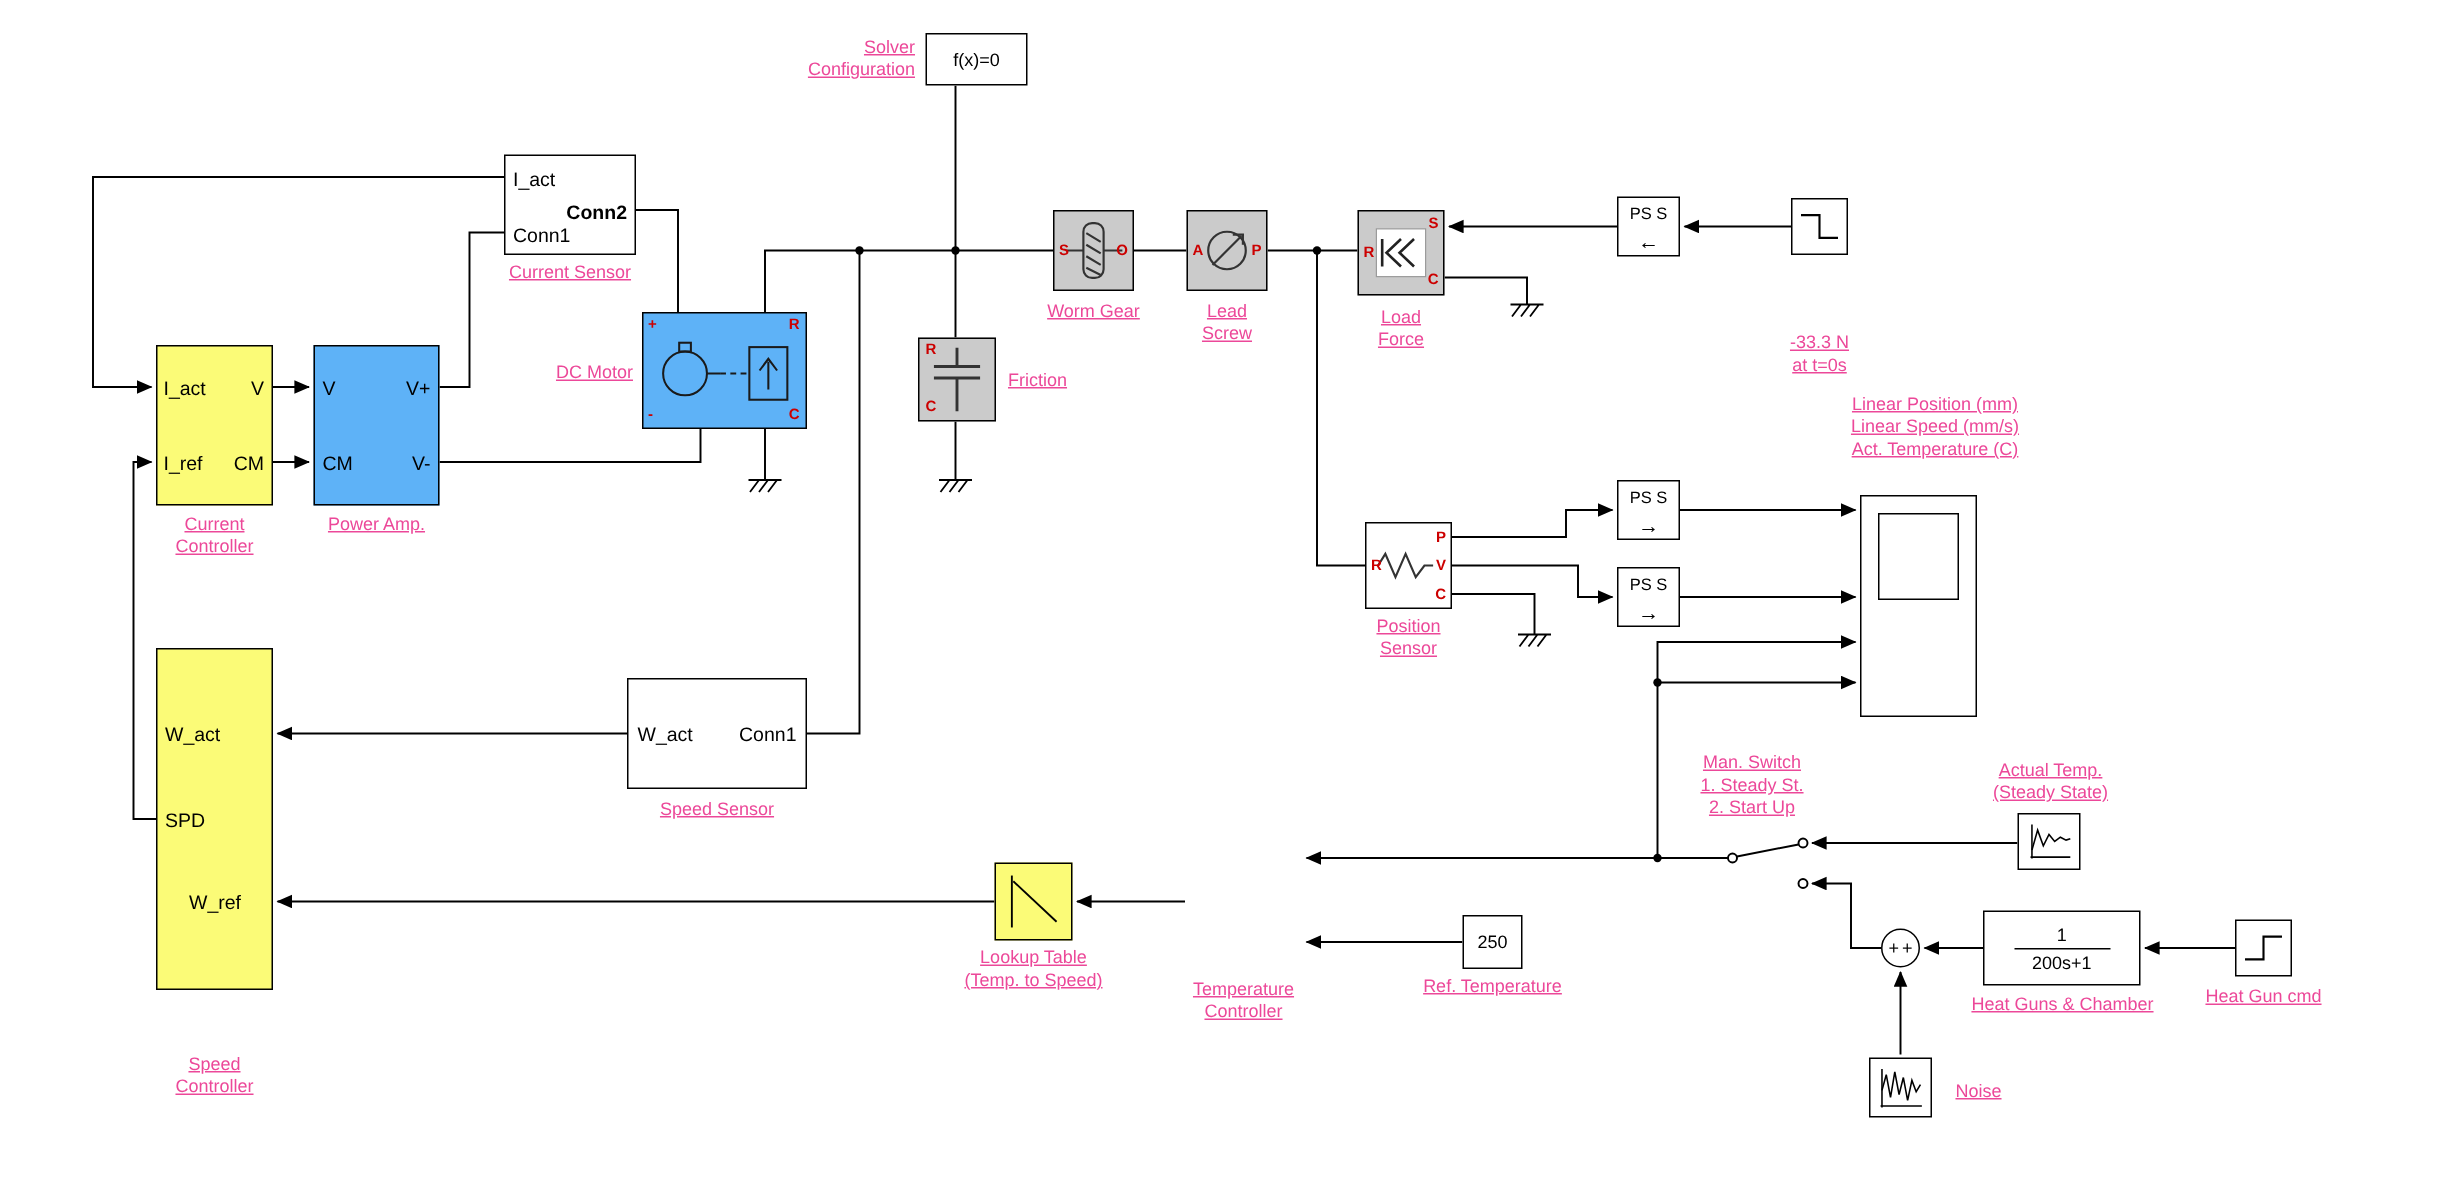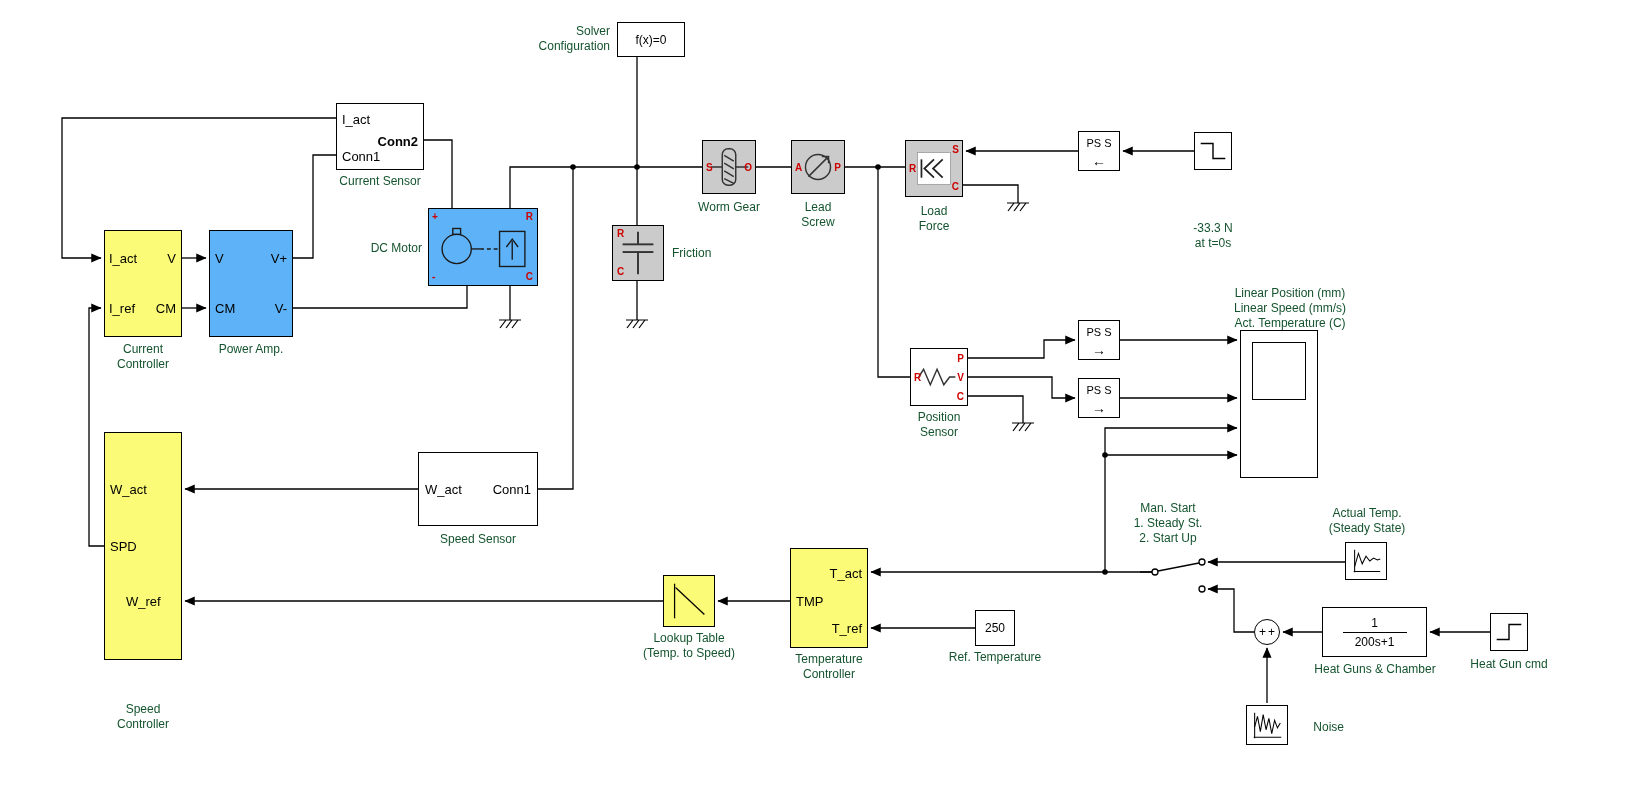--- a/index.html
+++ b/index.html
@@ -6,21 +6,21 @@
   body { background:#ffffff; font-family:"Liberation Sans", sans-serif; }
   .canvas { position:relative; width:1637px; height:800px; background:#ffffff; overflow:hidden; }
   .wires { position:absolute; left:0; top:0; z-index:1; }
   .blk { position:absolute; border:1px solid #000; background:#ffffff; z-index:2; }
   .yellow { background:#fbfb77; }
   .blue { background:#5eb2f7; }
   .gray { background:#cbcbcb; }
   .cblk { display:flex; align-items:center; justify-content:center; font-size:12px; }
   .port { position:absolute; font-size:13px; line-height:13px; color:#000; white-space:nowrap; }
   .rport { position:absolute; font-size:10px; line-height:12px; color:#cc0000; font-weight:600; white-space:nowrap; }
-  .lbl { position:absolute; font-size:12px; line-height:15px; color:#14532d; text-align:center; z-index:2; }
+  .lbl { position:absolute; font-size:12px; line-height:15px; color:#ec4899; text-align:center; z-index:2;text-decoration:underline; }
   .lbl span { display:block; }
   .icon { position:absolute; left:0; top:0; width:100%; height:100%; }
   .pstext { position:absolute; left:0; right:0; top:5px; text-align:center; font-size:11px; }
   .psarrow { position:absolute; left:0; right:0; bottom:2px; text-align:center; font-size:14px; line-height:14px; }
   .sumsign { position:absolute; font-size:12px; line-height:12px; }
   .tf { display:flex; flex-direction:column; align-items:center; justify-content:center; font-size:12px; }
   .tfbar { width:64px; border-top:1px solid #000; margin:2px 0; }
   .switchsvg { position:absolute; z-index:3; }
 </style>
 </head>
@@ -217,21 +217,21 @@
 
   <div class="blk" style="left:1078px;top:320px;width:42px;height:40px;">
     <span class="pstext">PS S</span>
     <span class="psarrow">→</span>
   </div>
   <div class="blk" style="left:1078px;top:378px;width:42px;height:40px;">
     <span class="pstext">PS S</span>
     <span class="psarrow">→</span>
   </div>
 
-  <div class="lbl" style="left:1210px;top:262px;width:160px;margin-top:24px;">
+  <div class="lbl" style="left:1210px;top:262px;width:160px;">
     <span>Linear Position (mm)</span>
     <span>Linear Speed (mm/s)</span>
     <span>Act. Temperature (C)</span>
   </div>
   <div class="blk" style="left:1240px;top:330px;width:78px;height:148px;">
     <div style="position:absolute;left:11px;top:11px;width:54px;height:58px;border:1px solid #000;background:#fff;"></div>
   </div>
 
   <div class="blk" style="left:418px;top:452px;width:120px;height:74px;">
     <span class="port" style="left:6px;top:30px;">W_act</span>
@@ -252,34 +252,29 @@
         <path d="M11 8 V44"></path>
         <path d="M12 12 L42 40"></path>
       </g>
     </svg>
   </div>
   <div class="lbl" style="left:625px;top:631px;width:128px;">
     <span>Lookup Table</span>
     <span>(Temp. to Speed)</span>
   </div>
 
-  <div class="blk yellow" style="left:790px;top:548px;width:78px;height:100px;">
-    <span class="port" style="right:5px;top:18px;">T_act</span>
-    <span class="port" style="left:5px;top:46px;">TMP</span>
-    <span class="port" style="right:5px;top:73px;">T_ref</span>
-  </div>
   <div class="lbl" style="left:794px;top:652px;width:70px;">Temperature Controller</div>
 
   <div class="blk cblk" style="left:975px;top:610px;width:40px;height:36px;">
     <span>250</span>
   </div>
   <div class="lbl" style="left:928px;top:650px;width:134px;">Ref. Temperature</div>
 
   <div class="lbl" style="left:1108px;top:501px;width:120px;">
-    <span>Man. Start</span>
+    <span>Man. Switch</span>
     <span>1. Steady St.</span>
     <span>2. Start Up</span>
   </div>
   <svg class="switchsvg" style="left:1140px;top:552px;" width="80" height="50">
     <g stroke="#000" stroke-width="1.3" fill="#fff">
       <path d="M0 20 H12" fill="none"></path>
       <path d="M18 19 L59 11" fill="none"></path>
       <circle cx="15" cy="20" r="3"></circle>
       <circle cx="62" cy="10" r="3"></circle>
       <circle cx="62" cy="37" r="3"></circle>
@@ -319,15 +314,15 @@
   <div class="lbl" style="left:1452px;top:657px;width:114px;">Heat Gun cmd</div>
 
   <div class="blk" style="left:1246px;top:705px;width:42px;height:40px;">
     <svg class="icon" viewBox="0 0 42 40">
       <g stroke="#000" stroke-width="1.1" fill="none">
         <path d="M7 33 H36 M8 7 V34"></path>
         <polyline points="8,22 11,11 14,27 17,9 20,25 23,13 26,29 29,15 32,23 35,18"></polyline>
       </g>
     </svg>
   </div>
-  <div class="lbl" style="left:1294px;top:720px;width:50px;text-align:right;">Noise</div>
+  <div class="lbl" style="left:1294px;top:720px;width:50px;text-align:center;">Noise</div>
 
 </div>
 
 </body></html>

